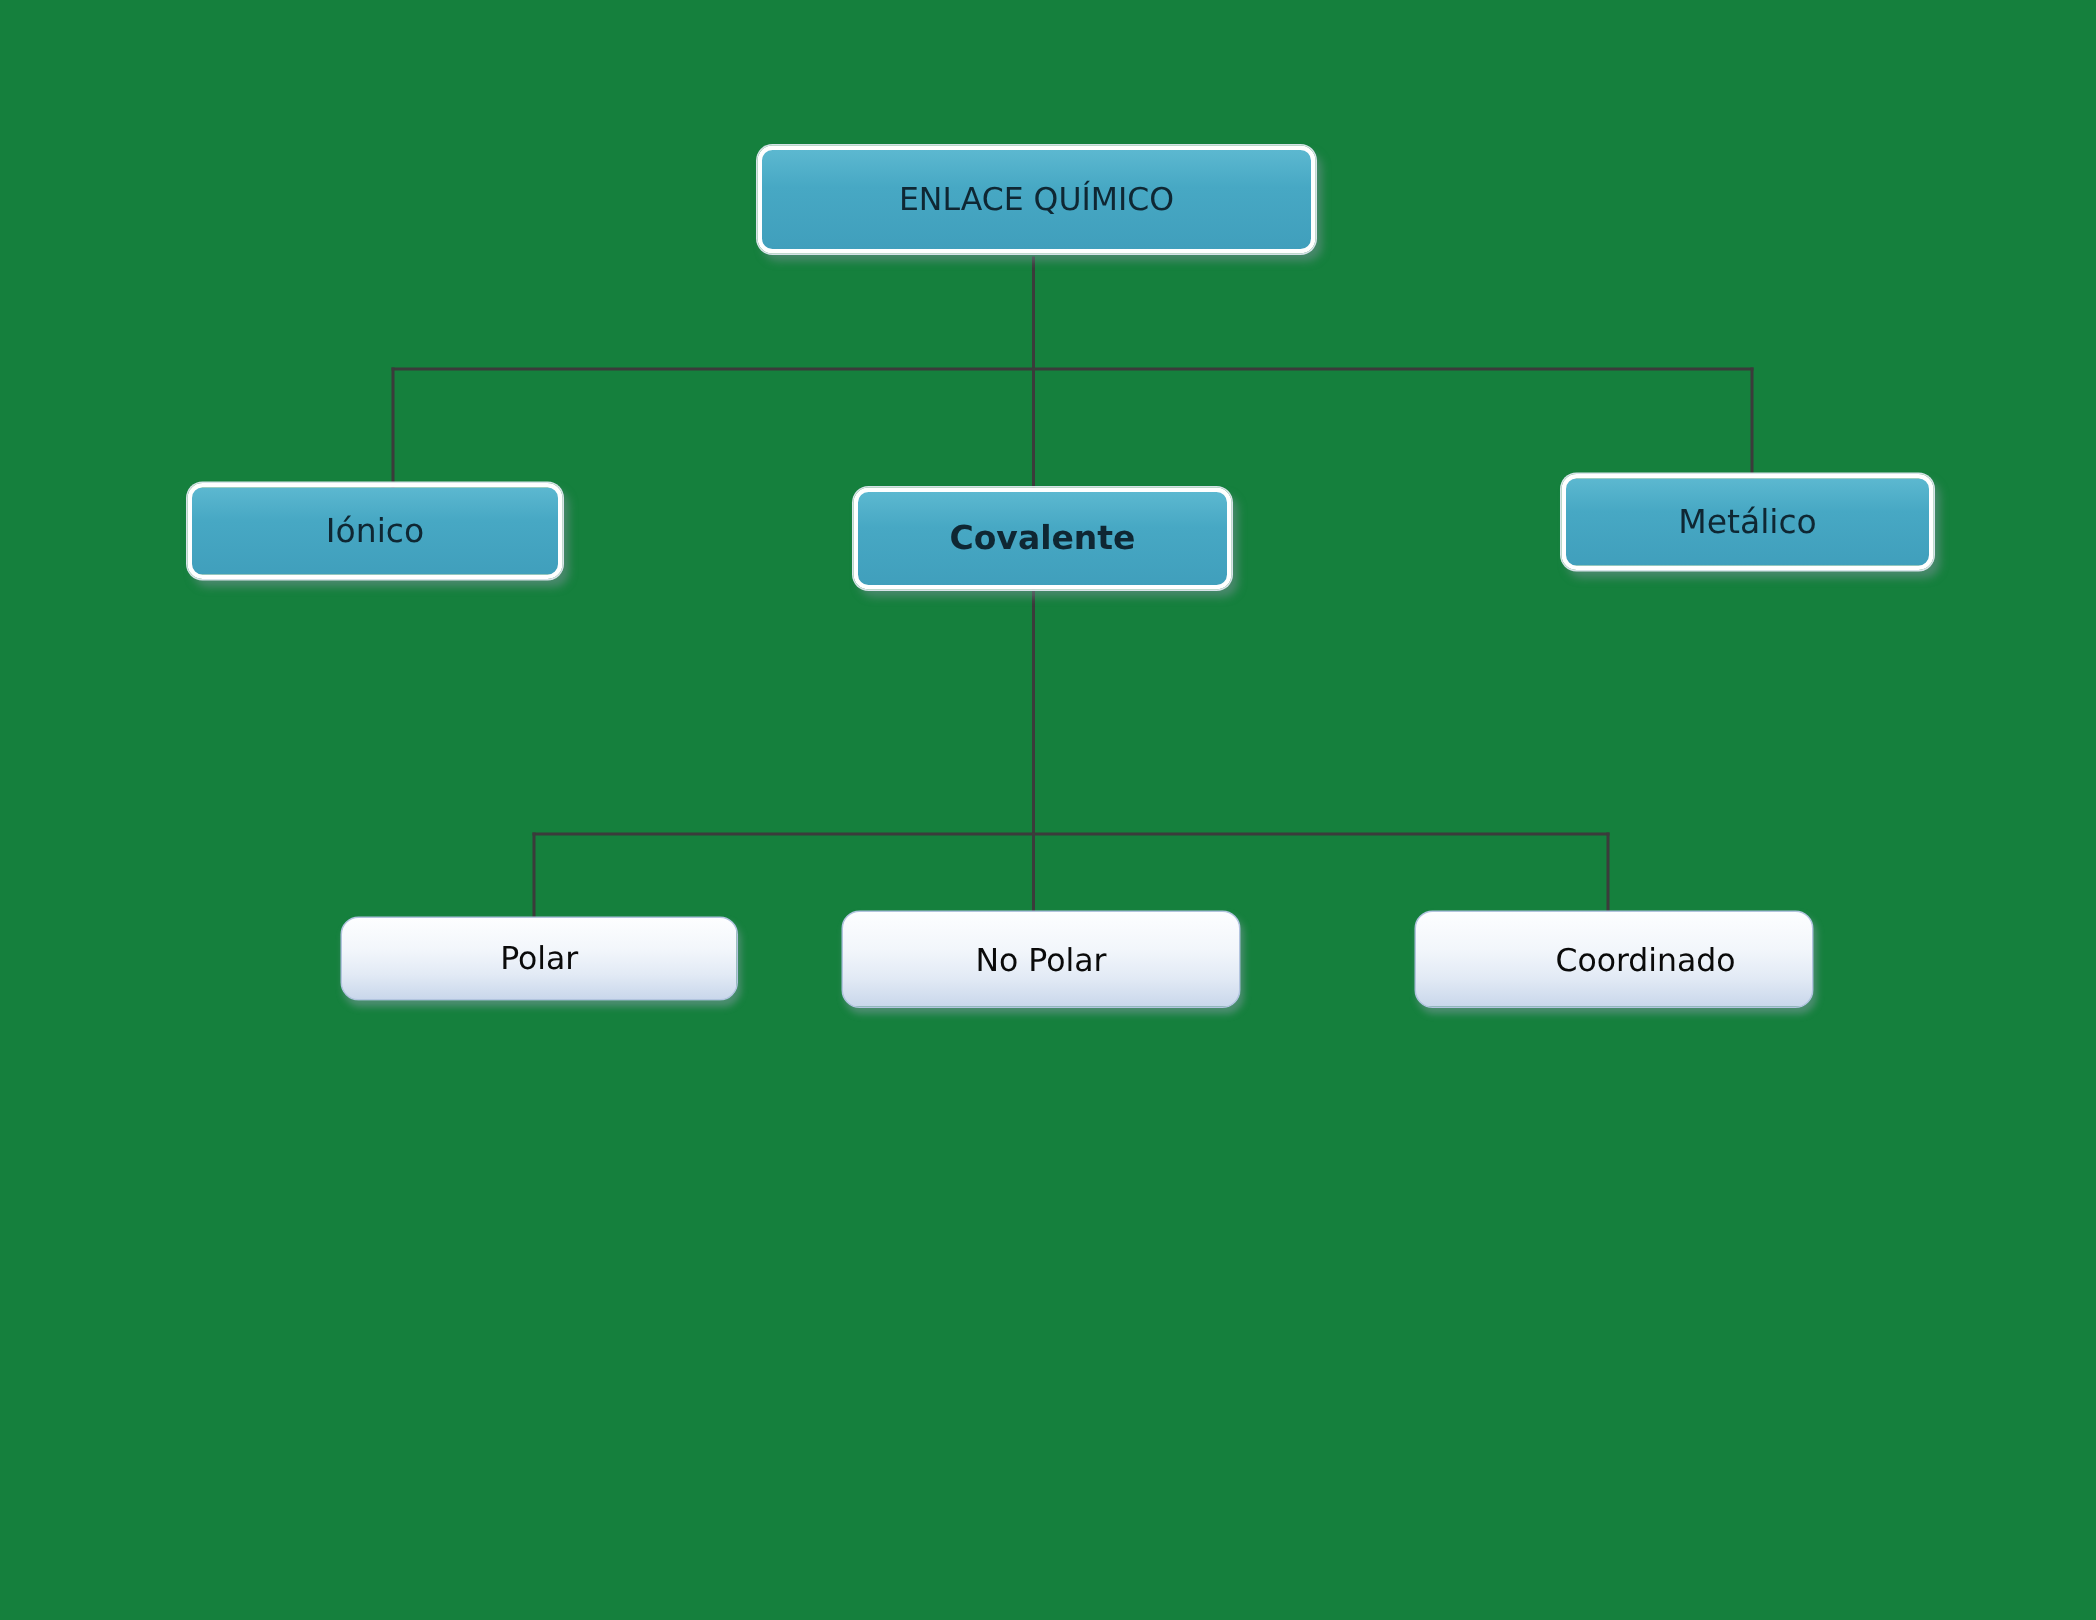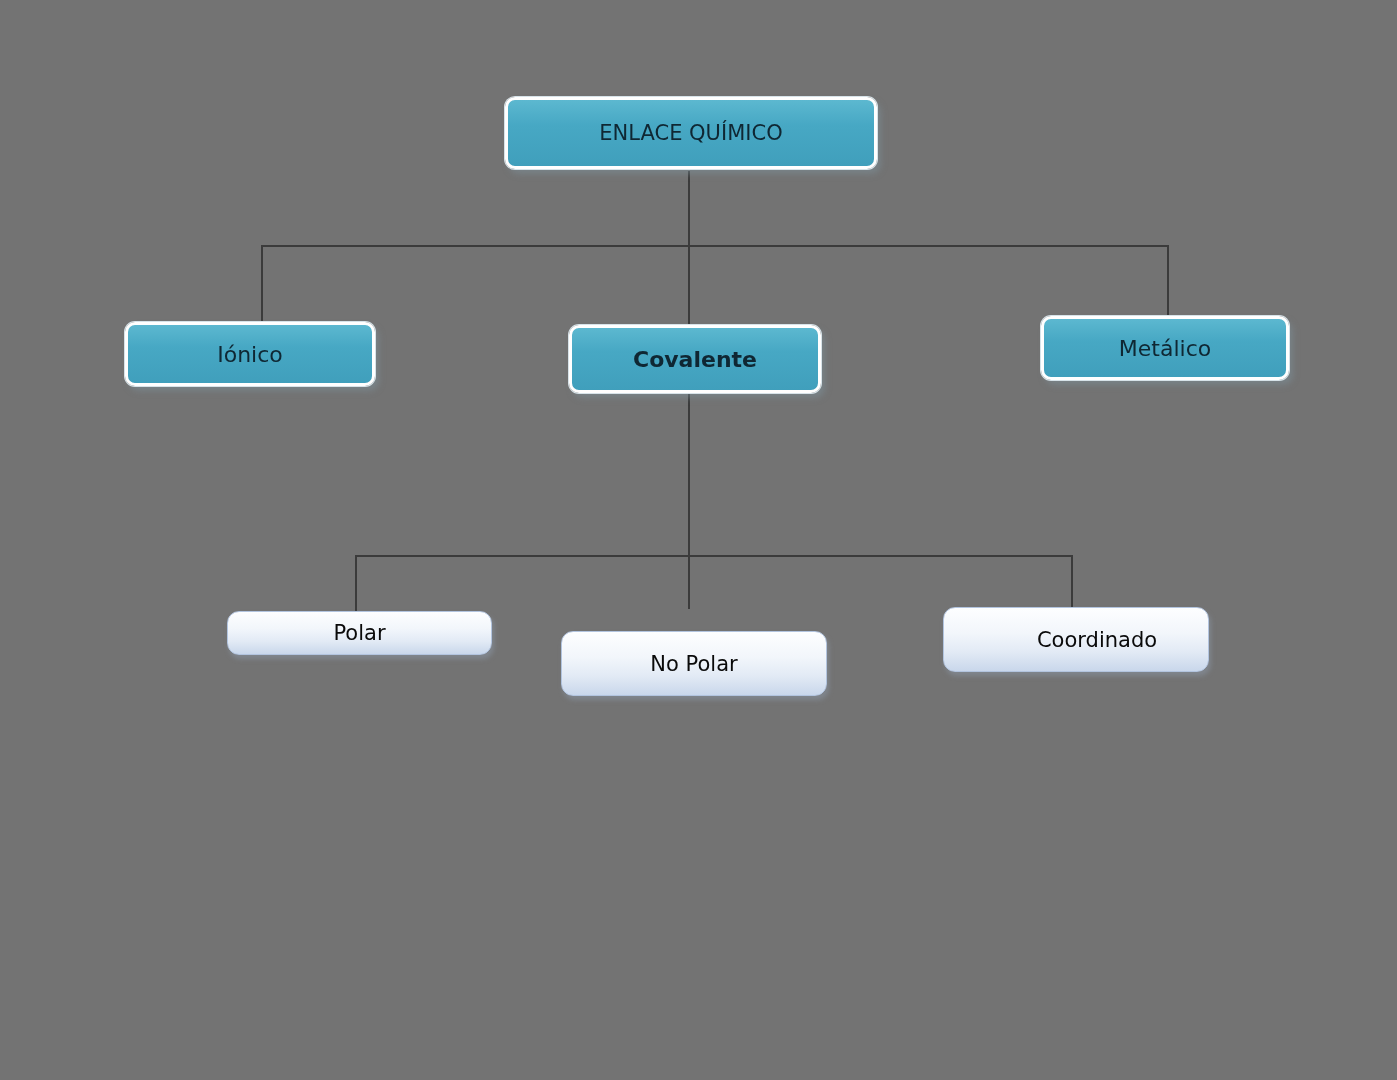--- a/index.html
+++ b/index.html
@@ -5,21 +5,21 @@
   html, body {
     margin: 0;
     padding: 0;
     background: #ffffff;
     font-family: "DejaVu Sans", "Liberation Sans", sans-serif;
   }
   #canvas {
     position: relative;
     width: 1397px;
     height: 1080px;
-    background: #737373;
+    background: #15803d;
     overflow: hidden;
   }
 
   
   .line {
     position: absolute;
     background: var(--connector, #3b3b3b);
   }
   .line.h { height: 2px; }
   .line.v { width: 2px; }
@@ -51,22 +51,22 @@
     box-shadow: 2px 4px 5px rgba(145, 158, 175, 0.45);
     color: #0a0a0a;
     font-size: 21px;
   }
 
   
   #n-root       { left: 505px;  top: 97px;  width: 372px; height: 72px; }
   #n-ionico     { left: 125px;  top: 322px; width: 250px; height: 64px; }
   #n-covalente  { left: 569px;  top: 325px; width: 252px; height: 68px; font-weight: bold; }
   #n-metalico   { left: 1041px; top: 316px; width: 248px; height: 64px; }
-  #n-polar      { left: 227px;  top: 611px; width: 265px; height: 44px; }
-  #n-nopolar    { left: 561px;  top: 607px; width: 266px; height: 65px; margin-top: 24px; }
+  #n-polar      { left: 227px;  top: 611px; width: 265px; height: 56px; }
+  #n-nopolar    { left: 561px;  top: 607px; width: 266px; height: 65px; }
   #n-coordinado { left: 943px;  top: 607px; width: 266px; height: 65px; padding-left: 42px; }
 
   #l-root-down   { left: 688px;  top: 171px; height: 76px; }
   #l-h1          { left: 261px;  top: 245px; width: 908px; }
   #l-ionico      { left: 261px;  top: 245px; height: 93px; }
   #l-covalente   { left: 688px;  top: 245px; height: 82px; }
   #l-metalico    { left: 1167px; top: 245px; height: 74px; }
   #l-cov-down    { left: 688px;  top: 393px; height: 164px; }
   #l-h2          { left: 355px;  top: 555px; width: 718px; }
   #l-polar       { left: 355px;  top: 555px; height: 58px; }

